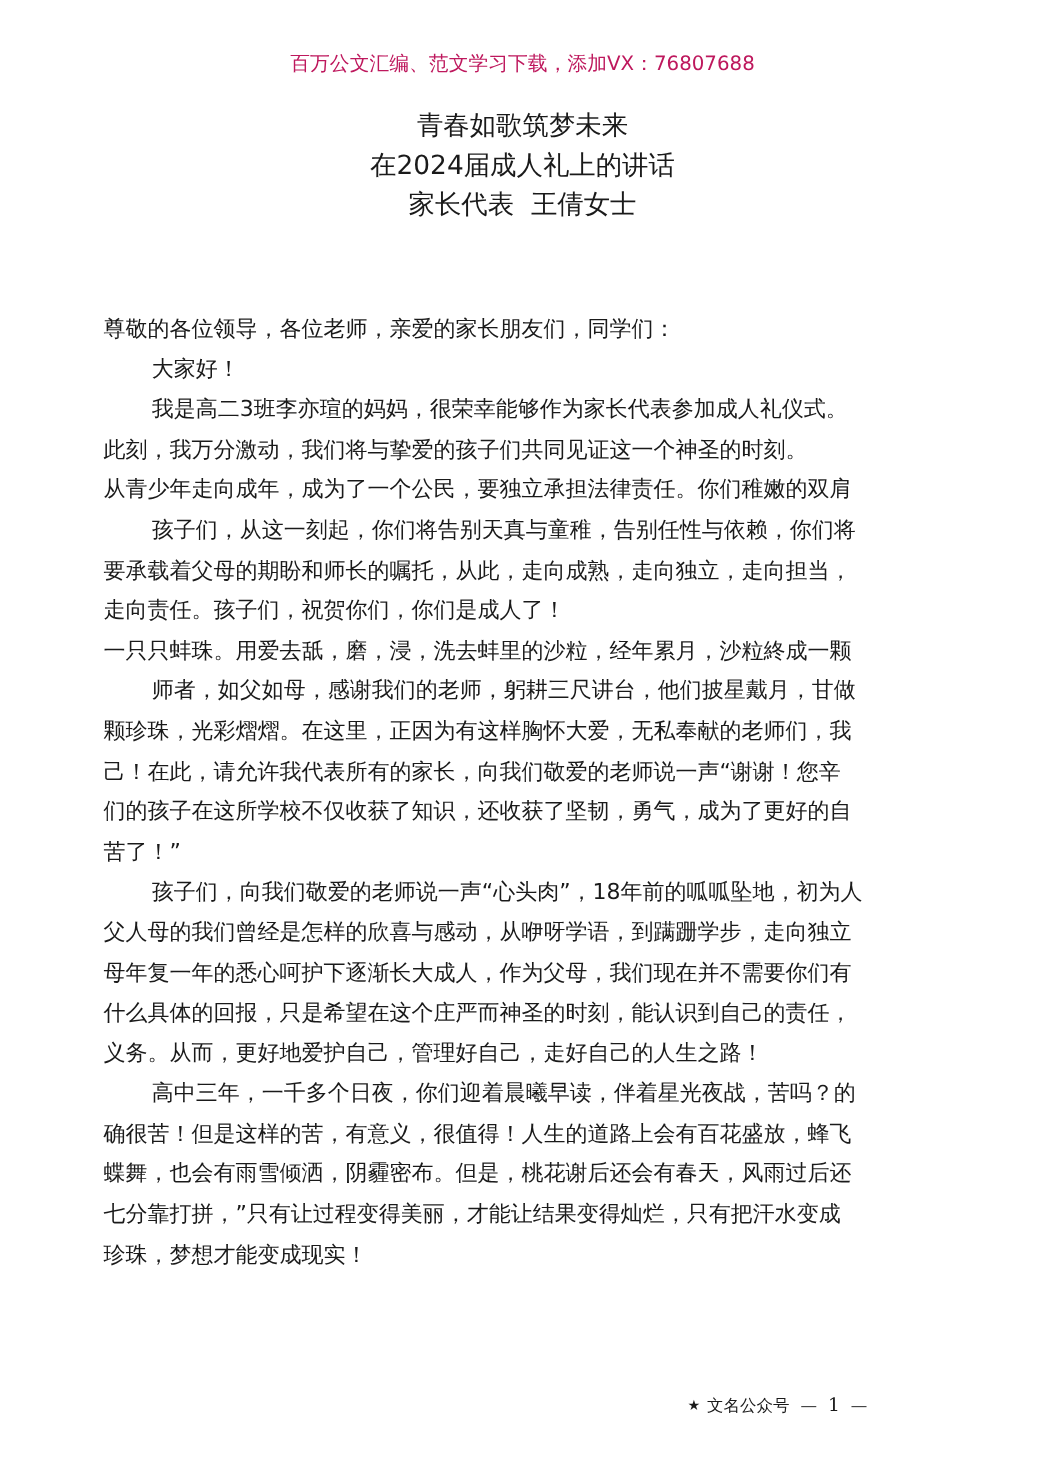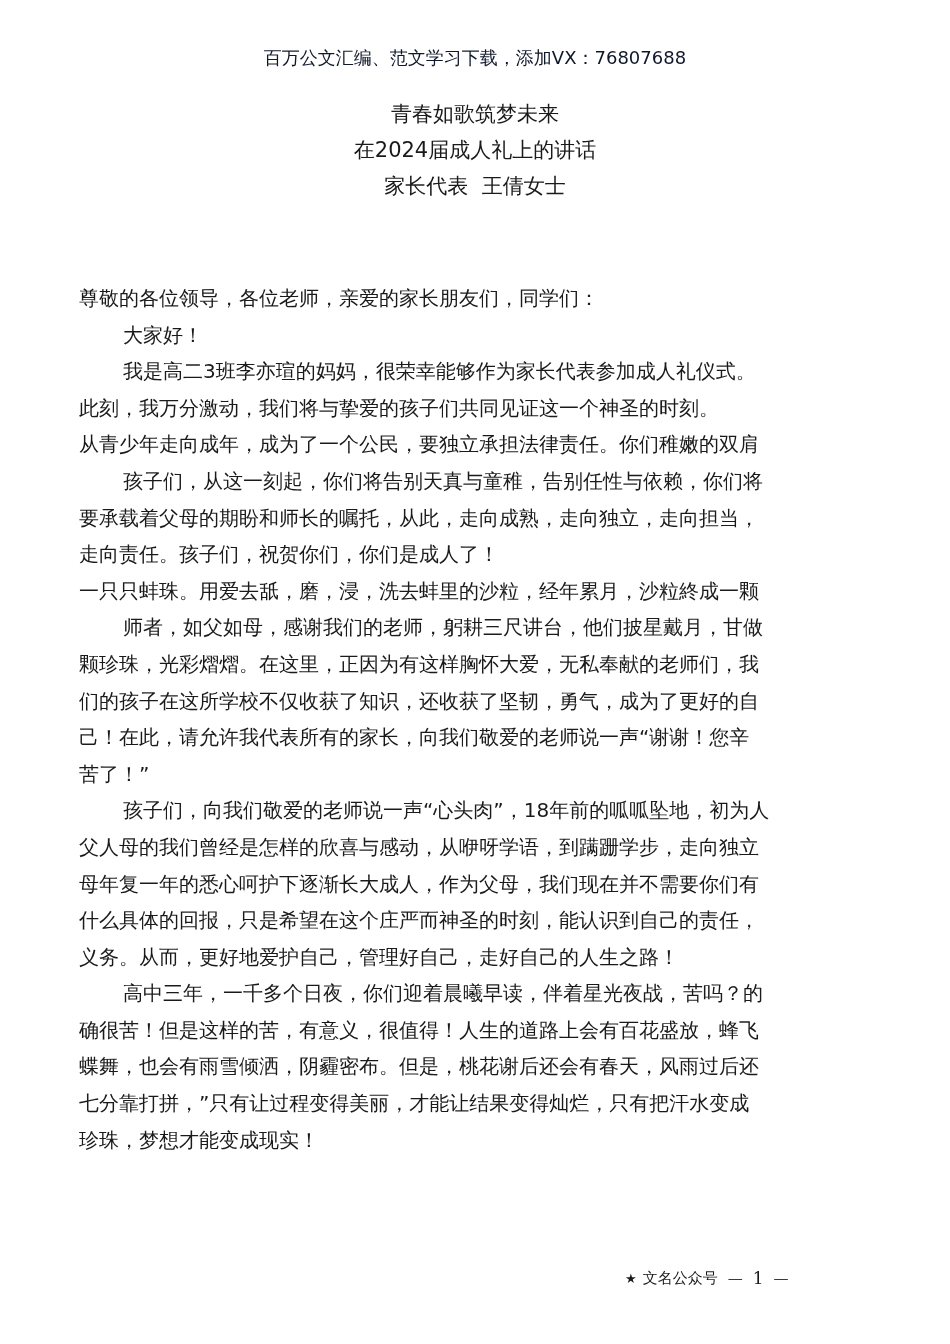--- a/index.html
+++ b/index.html
@@ -26,29 +26,29 @@
       letter-spacing: 0px;
     }
     .title-block {
       position: absolute;
       top: 96px;
       left: 0;
       width: 950px;
       text-align: center;
     }
     .title-line {
-      font-size: 21px;
+      font-size: 24px;
       line-height: 36px;
       height: 36px;
       white-space: nowrap;
     }
     .body-text {
       position: absolute;
       top: 280px;
-      left: 79px;
+      left: 94px;
       width: 780px;
     }
     .line {
       font-size: 20px;
       line-height: 36.6px;
       height: 36.6px;
       white-space: nowrap;
       letter-spacing: 0px;
     }
     .indent {
@@ -74,42 +74,42 @@
       color: #333;
     }
     .footer .page-num {
       font-family: "DejaVu Serif", "Liberation Serif", serif;
       font-size: 17px;
     }
   </style>
 </head>
 <body>
 
-<div class="banner" style="color: #0f172a;">百万公文汇编、范文学习下载，添加VX：76807688</div>
+<div class="banner" style="color: #be185d;">百万公文汇编、范文学习下载，添加VX：76807688</div>
 
 <div class="title-block">
   <div class="title-line">青春如歌筑梦未来</div>
   <div class="title-line">在2024届成人礼上的讲话</div>
   <div class="title-line" style="white-space: pre;">家长代表  王倩女士</div>
 </div>
 
 <div class="body-text" id="body-lines">
     <div class="line">尊敬的各位领导，各位老师，亲爱的家长朋友们，同学们：</div>
     <div class="line indent">大家好！</div>
     <div class="line indent">我是高二3班李亦瑄的妈妈，很荣幸能够作为家长代表参加成人礼仪式。</div>
     <div class="line">此刻，我万分激动，我们将与挚爱的孩子们共同见证这一个神圣的时刻。</div>
     <div class="line">从青少年走向成年，成为了一个公民，要独立承担法律责任。你们稚嫩的双肩</div>
     <div class="line indent">孩子们，从这一刻起，你们将告别天真与童稚，告别任性与依赖，你们将</div>
     <div class="line">要承载着父母的期盼和师长的嘱托，从此，走向成熟，走向独立，走向担当，</div>
     <div class="line">走向责任。孩子们，祝贺你们，你们是成人了！</div>
     <div class="line">一只只蚌珠。用爱去舐，磨，浸，洗去蚌里的沙粒，经年累月，沙粒終成一颗</div>
     <div class="line indent">师者，如父如母，感谢我们的老师，躬耕三尺讲台，他们披星戴月，甘做</div>
     <div class="line">颗珍珠，光彩熠熠。在这里，正因为有这样胸怀大爱，无私奉献的老师们，我</div>
+    <div class="line">己！在此，请允许我代表所有的家长，向我们敬爱的老师说一声“谢谢！您辛</div>
     <div class="line">们的孩子在这所学校不仅收获了知识，还收获了坚韧，勇气，成为了更好的自</div>
-    <div class="line">己！在此，请允许我代表所有的家长，向我们敬爱的老师说一声“谢谢！您辛</div>
     <div class="line">苦了！”</div>
     <div class="line indent">孩子们，向我们敬爱的老师说一声“心头肉”，18年前的呱呱坠地，初为人</div>
     <div class="line">父人母的我们曾经是怎样的欣喜与感动，从咿呀学语，到蹒跚学步，走向独立</div>
     <div class="line">母年复一年的悉心呵护下逐渐长大成人，作为父母，我们现在并不需要你们有</div>
     <div class="line">什么具体的回报，只是希望在这个庄严而神圣的时刻，能认识到自己的责任，</div>
     <div class="line">义务。从而，更好地爱护自己，管理好自己，走好自己的人生之路！</div>
     <div class="line indent">高中三年，一千多个日夜，你们迎着晨曦早读，伴着星光夜战，苦吗？的</div>
     <div class="line">确很苦！但是这样的苦，有意义，很值得！人生的道路上会有百花盛放，蜂飞</div>
     <div class="line">蝶舞，也会有雨雪倾洒，阴霾密布。但是，桃花谢后还会有春天，风雨过后还</div>
     <div class="line">七分靠打拼，”只有让过程变得美丽，才能让结果变得灿烂，只有把汗水变成</div>

